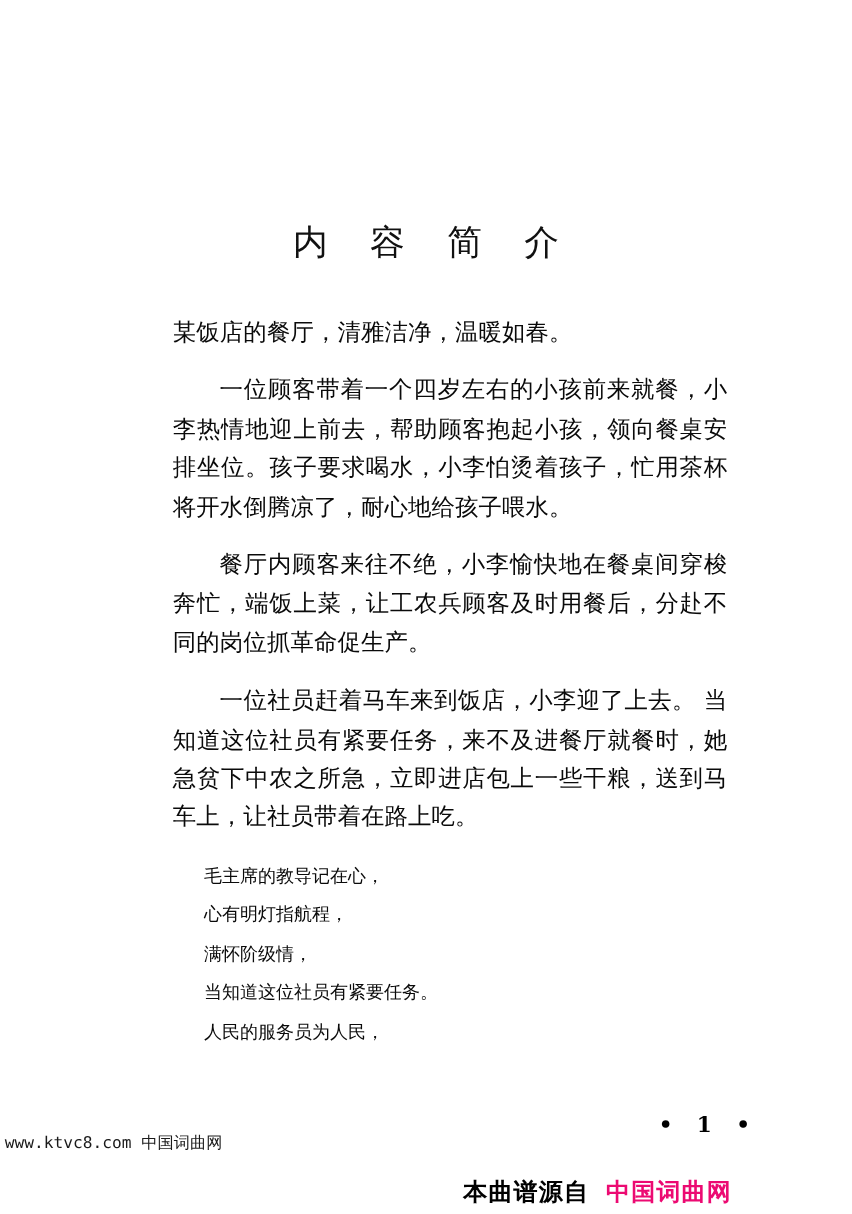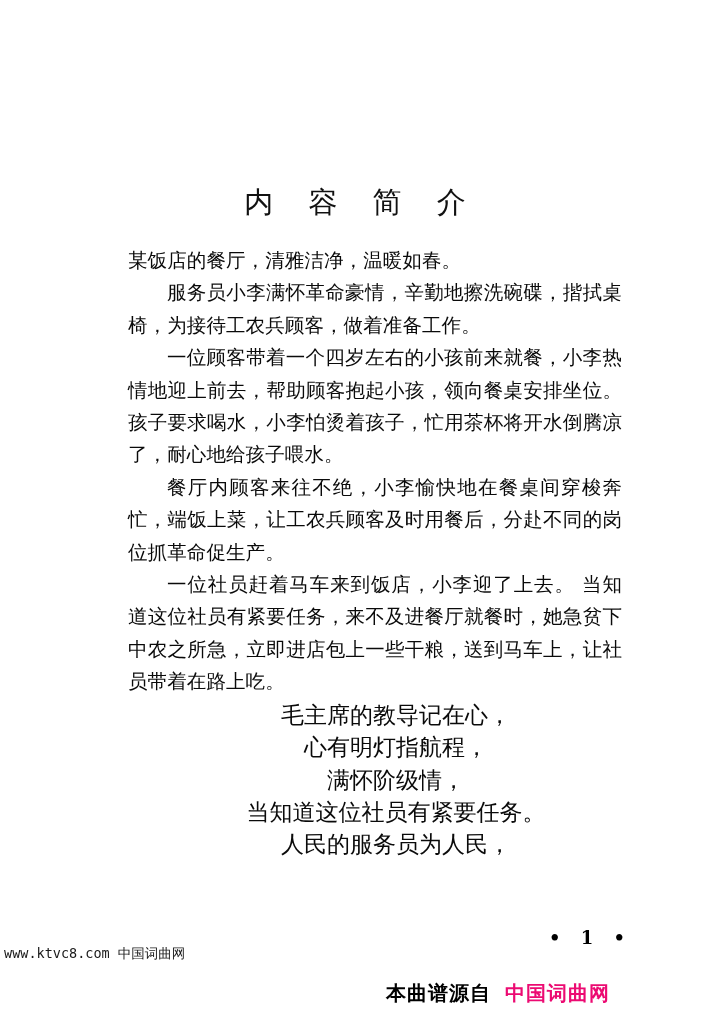--- a/index.html
+++ b/index.html
@@ -50,21 +50,21 @@
     width: 494px;
   }
 
   .para {
     font-family: "DejaVu Serif", "Liberation Serif", serif;
     font-size: 19.5px;
     line-height: 32.4px;
     color: #0a0a0a;
     text-align: justify;
     text-justify: inter-character;
-    margin: 0;
+    margin: 16px;
     letter-spacing: 0.1px;
     word-break: break-all;
   }
   .para.indent {
     text-indent: 39px;
   }
   .para.noindent {
     text-indent: 0;
   }
   .para b,
@@ -73,26 +73,25 @@
   }
 
   
   .verse {
     margin: 0;
     padding: 0;
     list-style: none;
   }
   .verse-line {
     font-family: "DejaVu Serif", "Liberation Serif", serif;
-    font-size: 23px;
+    font-size: 15px;
     line-height: 32.4px;
     color: #0a0a0a;
     padding-left: 42px;
     white-space: nowrap;
-    text-align: center;
   }
 
   
   .page-number {
     position: absolute;
     left: 0;
     top: 927px;
     width: 710px;
     padding-right: 78px;
     box-sizing: border-box;
@@ -140,21 +139,20 @@
 <body>
 
 <div class="page">
 
   <div class="doc-title">内 容 简 介</div>
 
   <div class="body-block">
 
     <p class="para noindent">某饭店的餐厅，清雅洁净，温暖如春。</p>
 
-    <p class="para indent">服务员小李满怀革命豪情，辛勤地擦洗碗碟，揩拭桌椅，为接待工农兵顾客，做着准备工作。</p>
 
     <p class="para indent">一位顾客带着一个四岁左右的小孩前来就餐，小李热情地迎上前去，帮助顾客抱起小孩，领向餐桌安排坐位。孩子要求喝水，小李怕烫着孩子，忙用茶杯将开水倒腾凉了，耐心地给孩子喂水。</p>
 
     <p class="para indent">餐厅内顾客来往不绝，小李愉快地在餐桌间穿梭奔忙，端饭上菜，让工农兵顾客及时用餐后，分赴不同的岗位抓革命促生产。</p>
 
     <p class="para indent">一位社员赶着马车来到饭店，小李迎了上去。 当知道这位社员有紧要任务，来不及进餐厅就餐时，她急贫下中农之所急，立即进店包上一些干粮，送到马车上，让社员带着在路上吃。</p>
 
 
     <div class="verse">
       <div class="verse-line">毛主席的教导记在心，</div>

